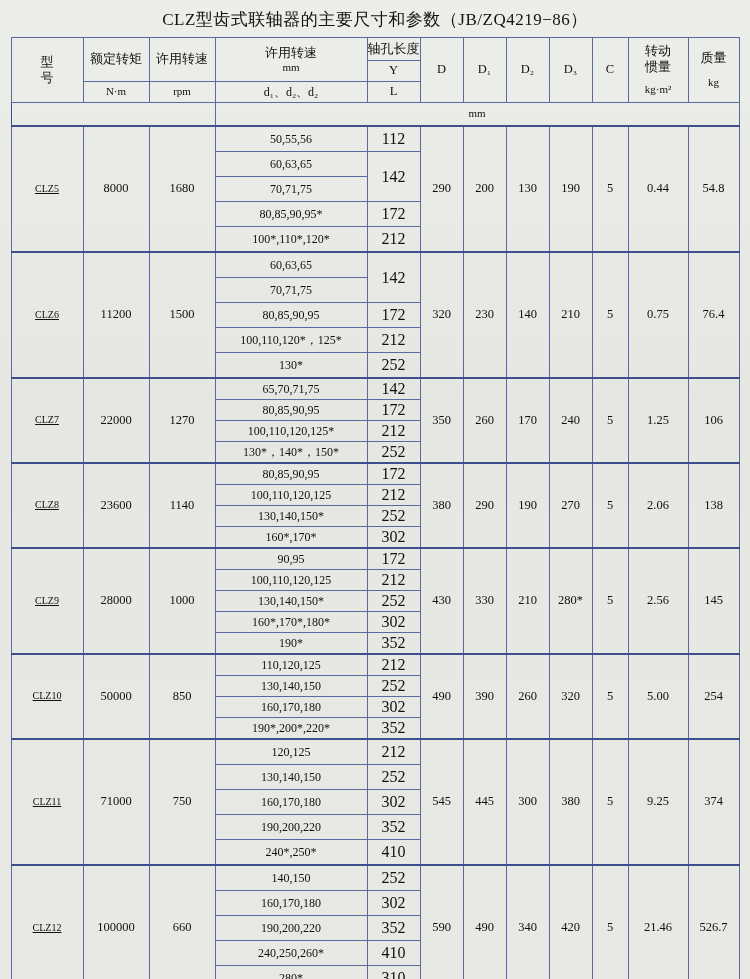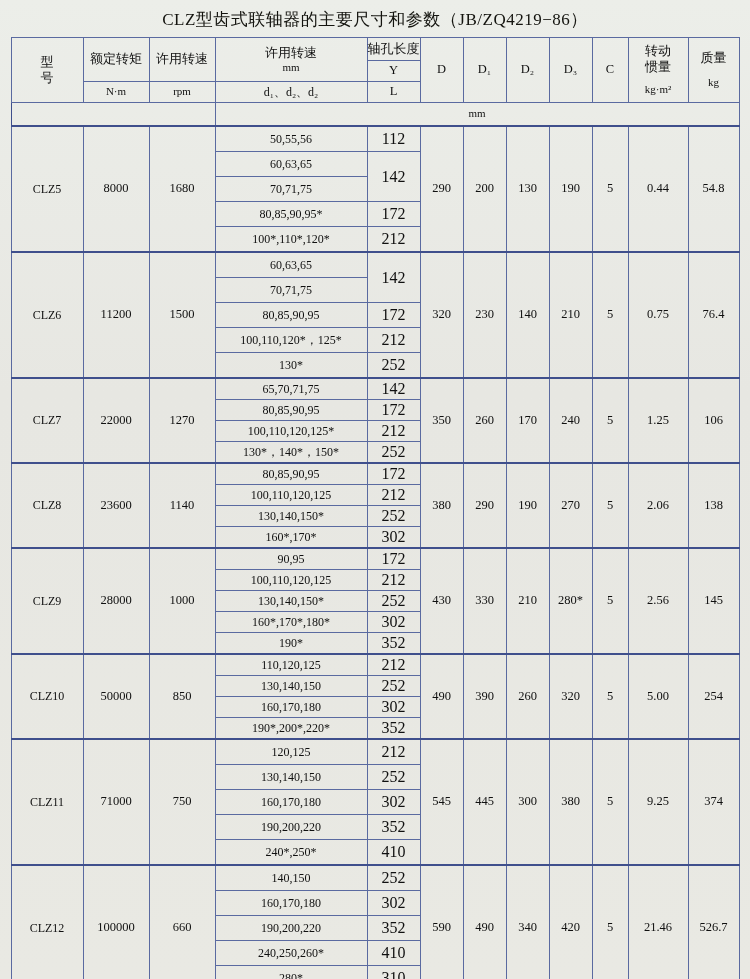--- a/index.html
+++ b/index.html
@@ -39,21 +39,21 @@
     padding:0;
     line-height:1.25;
   }
   thead td{
     font-size:12.5px;
   }
   .hdr-strong{font-size:13px;}
   .sub{font-size:11px;}
   .outer{border:1px solid #3f4f8c;}
   .thick-top td{border-top:2px solid #3f4f8c;}
-  .model{font-size:12px;}
+  .model{font-size:10px;text-decoration:underline;}
   .dia{font-size:12px;padding:0 4px;}
   .len{font-size:16px;}
   .unit{font-size:11px;}
 </style>
 </head>
 <body>
 
 <div id="sheet">
 
   <div class="title">CLZ型齿式联轴器的主要尺寸和参数（JB/ZQ4219−86）</div>

